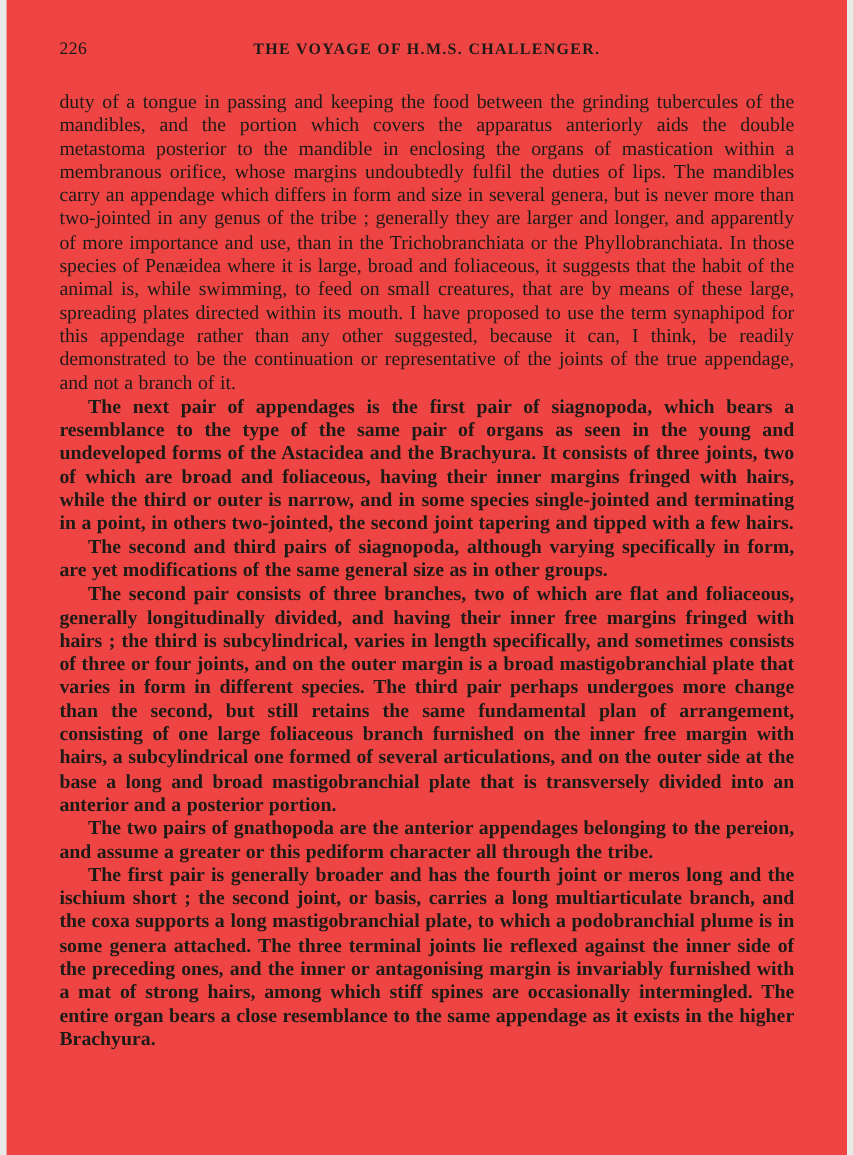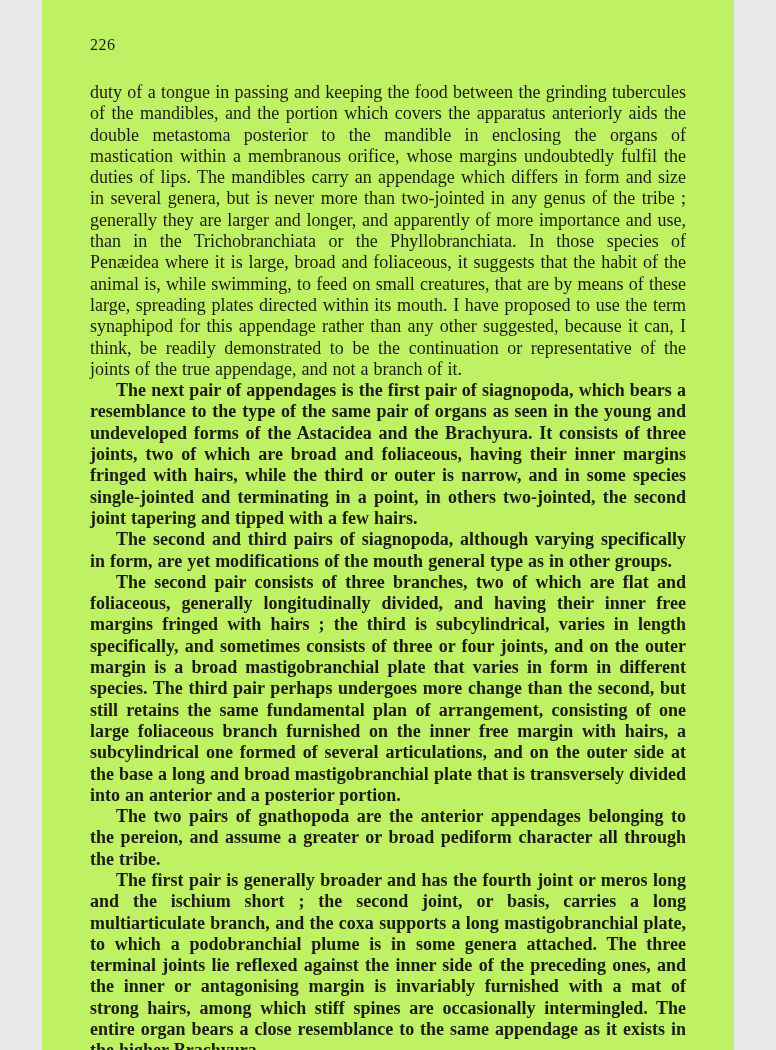--- a/index.html
+++ b/index.html
@@ -2,24 +2,24 @@
 <html><head>
 <meta charset="utf-8">
 <style>
   html, body {
     margin: 0;
     padding: 0;
     background: #e9e9e7;
   }
   .page {
     position: relative;
-    width: 692px;
+    width: 764px;
     height: 1050px;
     margin: 0 auto;
-    background: #bef264;
+    background: #ef4444;
     box-sizing: border-box;
     padding: 36px 48px 0 48px;
     font-family: "Liberation Serif", "DejaVu Serif", serif;
     color: #1e1b17;
     overflow: hidden;
   }
   .running-head {
     position: relative;
     height: 28px;
     margin-bottom: 18px;
@@ -52,23 +52,24 @@
     text-indent: 26px;
     font-weight: bold;
   }
 </style>
 </head>
 <body>
 
 <div class="page">
   <header class="running-head">
     <span class="page-num">226</span>
+    <span class="running-title">THE VOYAGE OF H.M.S. CHALLENGER.</span>
   </header>
 
   <main class="body-text">
     <p>duty of a tongue in passing and keeping the food between the grinding tubercules of the mandibles, and the portion which covers the apparatus anteriorly aids the double metastoma posterior to the mandible in enclosing the organs of mastication within a membranous orifice, whose margins undoubtedly fulfil the duties of lips.  The mandibles carry an appendage which differs in form and size in several genera, but is never more than two-jointed in any genus of the tribe ; generally they are larger and longer, and apparently of more importance and use, than in the Trichobranchiata or the Phyllobranchiata.  In those species of Penæidea where it is large, broad and foliaceous, it suggests that the habit of the animal is, while swimming, to feed on small creatures, that are by means of these large, spreading plates directed within its mouth.  I have proposed to use the term synaphipod for this appendage rather than any other suggested, because it can, I think, be readily demonstrated to be the continuation or representative of the joints of the true appendage, and not a branch of it.</p>
     <p class="indent">The next pair of appendages is the first pair of siagnopoda, which bears a resemblance to the type of the same pair of organs as seen in the young and undeveloped forms of the Astacidea and the Brachyura.  It consists of three joints, two of which are broad and foliaceous, having their inner margins fringed with hairs, while the third or outer is narrow, and in some species single-jointed and terminating in a point, in others two-jointed, the second joint tapering and tipped with a few hairs.</p>
-    <p class="indent">The second and third pairs of siagnopoda, although varying specifically in form, are yet modifications of the mouth general type as in other groups.</p>
+    <p class="indent">The second and third pairs of siagnopoda, although varying specifically in form, are yet modifications of the same general size as in other groups.</p>
     <p class="indent">The second pair consists of three branches, two of which are flat and foliaceous, generally longitudinally divided, and having their inner free margins fringed with hairs ; the third is subcylindrical, varies in length specifically, and sometimes consists of three or four joints, and on the outer margin is a broad mastigobranchial plate that varies in form in different species.  The third pair perhaps undergoes more change than the second, but still retains the same fundamental plan of arrangement, consisting of one large foliaceous branch furnished on the inner free margin with hairs, a subcylindrical one formed of several articulations, and on the outer side at the base a long and broad mastigobranchial plate that is transversely divided into an anterior and a posterior portion.</p>
-    <p class="indent">The two pairs of gnathopoda are the anterior appendages belonging to the pereion, and assume a greater or broad pediform character all through the tribe.</p>
+    <p class="indent">The two pairs of gnathopoda are the anterior appendages belonging to the pereion, and assume a greater or this pediform character all through the tribe.</p>
     <p class="indent">The first pair is generally broader and has the fourth joint or meros long and the ischium short ; the second joint, or basis, carries a long multiarticulate branch, and the coxa supports a long mastigobranchial plate, to which a podobranchial plume is in some genera attached.  The three terminal joints lie reflexed against the inner side of the preceding ones, and the inner or antagonising margin is invariably furnished with a mat of strong hairs, among which stiff spines are occasionally intermingled.  The entire organ bears a close resemblance to the same appendage as it exists in the higher Brachyura.</p>
   </main>
 </div>
 
 </body></html>

